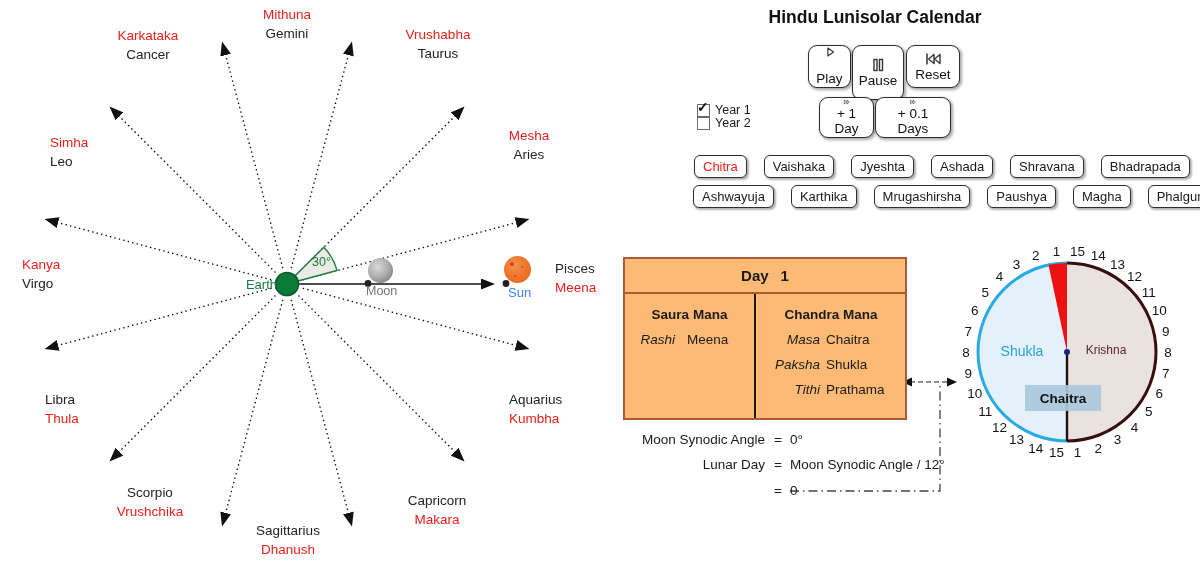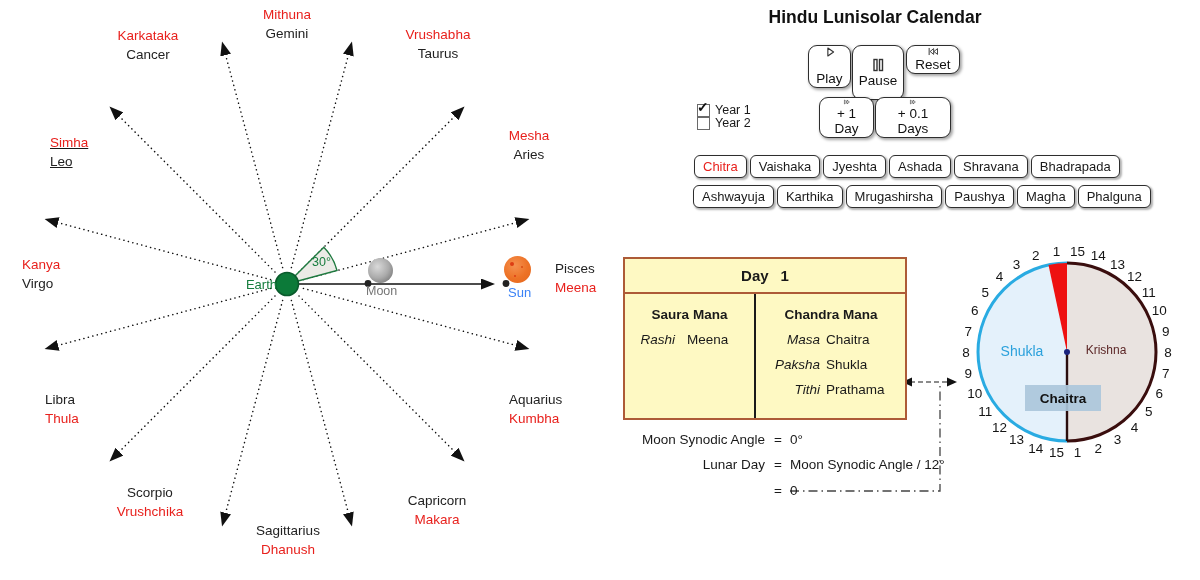--- a/index.html
+++ b/index.html
@@ -7,21 +7,21 @@
          font-family:"Liberation Sans", sans-serif;color:#1a1a1a;background:#fff;}
   svg text{font-family:"Liberation Sans", sans-serif;}
 
   
   .zlab{position:absolute;font-size:13.5px;line-height:19px;}
   .zlab .rl{color:#e8211d;display:block;}
   .zlab .bl{color:#222;display:block;}
   .zs0{left:227px;top:5px;width:120px;text-align:center;}
   .zs1{left:88px;top:26px;width:120px;text-align:center;}
   .zs2{left:378px;top:25px;width:120px;text-align:center;}
-  .zs3{left:50px;top:133px;text-align:left;text-decoration:underline;}
+  .zs3{left:50px;top:133px;text-align:left;}
   .zs4{left:489px;top:126px;width:80px;text-align:center;}
   .zs5{left:22px;top:255px;text-align:left;}
   .zs6{left:555px;top:259px;text-align:left;}
   .zs7{left:45px;top:390px;text-align:left;}
   .zs8{left:509px;top:390px;text-align:left;}
   .zs9{left:90px;top:483px;width:120px;text-align:center;}
   .zs10{left:377px;top:491px;width:120px;text-align:center;}
   .zs11{left:228px;top:521px;width:120px;text-align:center;}
 
   .body-label{position:absolute;font-size:13px;}
@@ -37,41 +37,41 @@
      box-shadow:10px 3px 0 -1px #d94d12, 3px 12px 0 -1px #dd3d14, 13px 12px 0 -2px #c9401f;}
 
   
   #app-title{position:absolute;left:725px;top:7px;width:300px;text-align:center;
      font-size:17.5px;font-weight:bold;color:#111;}
   .tbtn{position:absolute;box-sizing:border-box;border:1.6px solid #2e2e2e;border-radius:9px;background:#fff;
      box-shadow:1.5px 1.5px 3px rgba(0,0,0,.35);display:flex;flex-direction:column;align-items:center;
      justify-content:center;gap:1px;font-size:13.5px;color:#111;cursor:pointer;}
   #btn-play{left:808px;top:45px;width:43px;height:43px;gap:14px;}
   #btn-pause{left:852px;top:45px;width:52px;height:55px;}
-  #btn-reset{left:906px;top:45px;width:54px;height:29px;}
+  #btn-reset{left:906px;top:45px;width:54px;height:43px;}
   #btn-step1{left:819px;top:97px;width:55px;height:41px;}
   #btn-step01{left:875px;top:97px;width:76px;height:41px;}
   .bicon{display:block;height:14px;}
 
   .cbrow{position:absolute;display:flex;align-items:center;gap:5px;font-size:12.5px;}
   #year1-row{left:697px;top:103px;}
   #year2-row{left:697px;top:116px;}
   .cbox{position:relative;width:11px;height:11px;border:1.6px solid #6a6a6a;background:#fff;flex:none;}
   .cbox .tick{position:absolute;left:-1px;top:-6px;font-size:14px;font-weight:bold;color:#111;}
 
-  .tabrow{position:absolute;display:flex;gap:3px;border-radius:11px;}
+  .tabrow{position:absolute;display:flex;gap:17px;border-radius:11px;}
   #tabrow1{left:694px;top:155px;}
   #tabrow2{left:693px;top:185px;}
   .tab{box-sizing:border-box;border:1.6px solid #2e2e2e;border-radius:6px;background:#fff;
      padding:3px 8px;font-size:13px;box-shadow:1.5px 1.5px 2px rgba(0,0,0,.3);white-space:nowrap;cursor:pointer;}
   .tab.active{color:#e8211d;}
 
   
   #day-table{position:absolute;left:623px;top:257px;width:284px;height:163px;box-sizing:border-box;
-     background:#fef9c3;border:2px solid #ad5b37;}
+     background:#fdba74;border:2px solid #ad5b37;}
   #day-header{position:absolute;left:0;top:0;right:0;height:33px;border-bottom:2px solid #ad5b37;
      display:flex;align-items:center;justify-content:center;font-size:15px;font-weight:bold;gap:12px;}
   #col-divider{position:absolute;left:129px;top:35px;bottom:0;width:1.5px;background:#1a1a1a;}
   .tcell{position:absolute;font-size:13.5px;}
   .tbold{font-weight:bold;font-size:13.5px;}
   .ital{font-style:italic;}
   #saura-title{left:0;top:48px;width:129px;text-align:center;}
   #chandra-title{left:131px;top:48px;width:150px;text-align:center;}
   #rashi-lbl{left:0px;top:73px;width:50px;text-align:right;}
   #rashi-val{left:62px;top:73px;}

